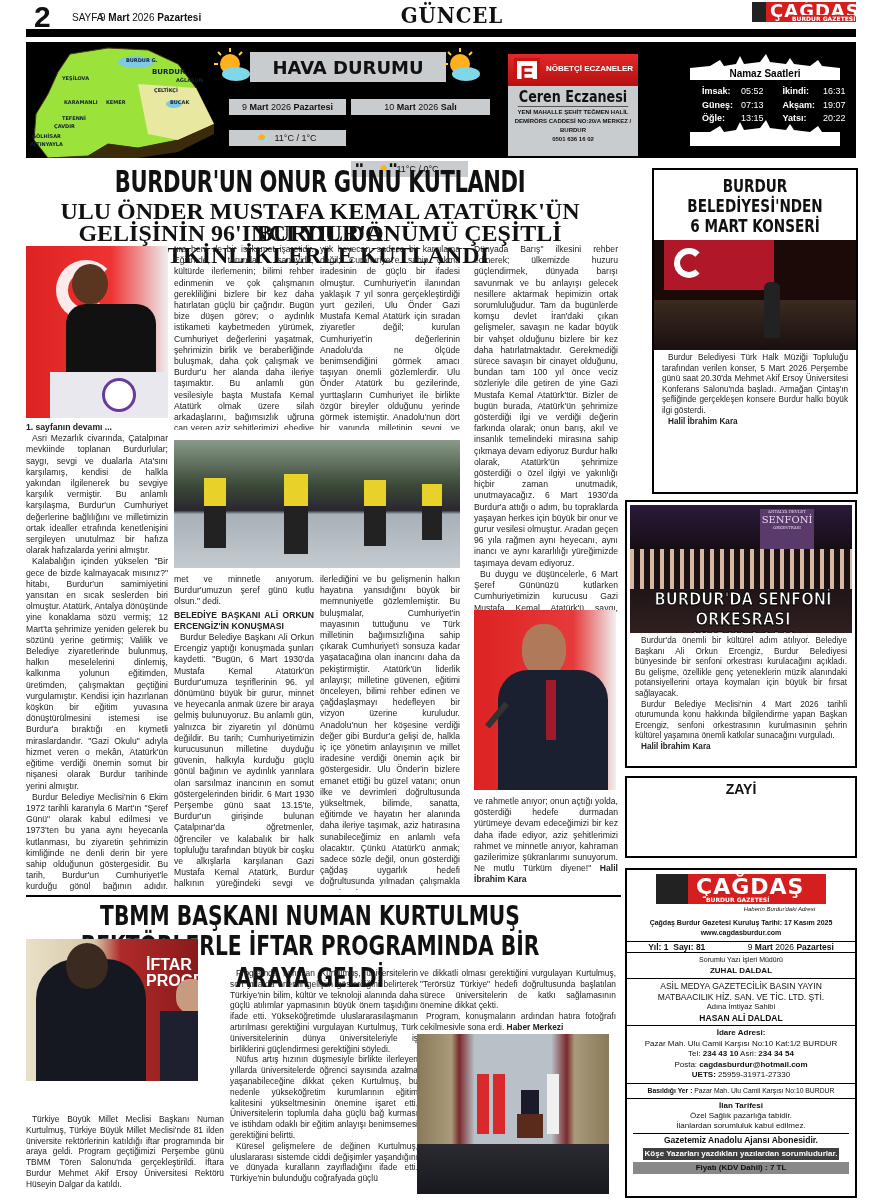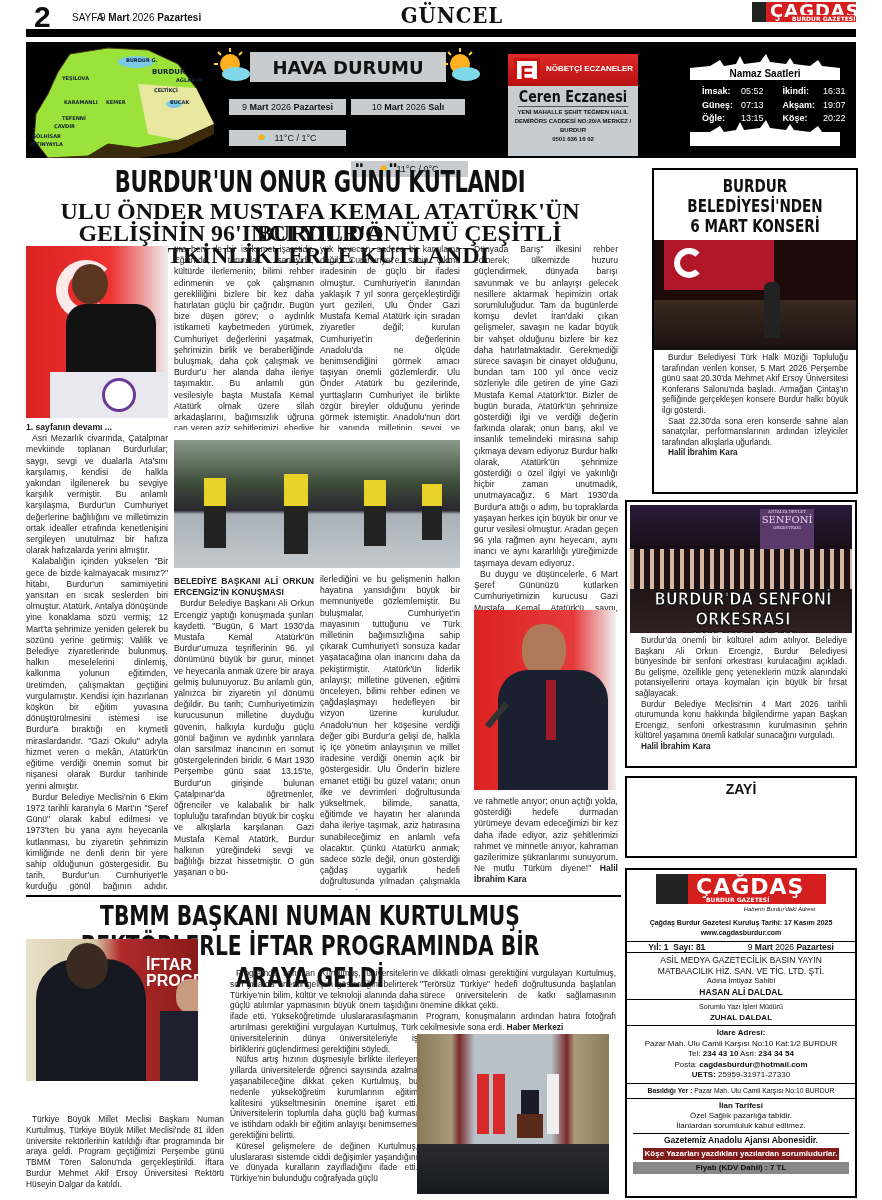--- a/index.html
+++ b/index.html
@@ -106,21 +106,21 @@
       <line x1="18" y1="0" x2="18" y2="4"></line>
       <line x1="2" y1="16" x2="6" y2="16"></line>
       <line x1="6" y1="4" x2="9" y2="7"></line>
       <line x1="30" y1="4" x2="27" y2="7"></line>
     </g>
   <ellipse cx="24" cy="26" rx="14" ry="7" fill="#7fd8ea"></ellipse>
 </svg>
 <div class="abs wbox" style="left:229px;top:99px;width:117px;">
   <span><span>9</span> <b>Mart</b> <span>2026</span> <b>Pazartesi</b></span>
 </div>
-<div class="abs wbox" style="left:351px;top:99px;width:114px;align-items:center;">
+<div class="abs wbox" style="left:351px;top:99px;width:139px;align-items:center;">
   <span><span>10</span> <b>Mart</b> <span>2026</span> <b>Salı</b></span>
 </div>
 <div class="abs wbox" style="left:229px;top:130px;width:117px;">
   <span style="width:10px;height:8px;border-radius:50%;background:radial-gradient(circle at 35% 40%,#ffb020 40%,#9fdcee 41%);display:inline-block"></span>
   <span>11°C / 1°C</span>
 </div>
 <div class="abs wbox" style="left:351px;top:130px;width:117px;margin-top:31px;">
   <span style="width:10px;height:8px;border-radius:50%;background:radial-gradient(circle at 35% 40%,#ffb020 40%,#9fdcee 41%);display:inline-block"></span>
   <span>11°C / 0°C</span>
 </div>
@@ -151,21 +151,21 @@
       </tr>
   <tr>
         <td>Güneş:</td>
         <td class="v">07:13</td>
         <td>Akşam:</td>
         <td class="v">19:07</td>
       </tr>
   <tr>
         <td>Öğle:</td>
         <td class="v">13:15</td>
-        <td>Köşe:</td>
+        <td>Yatsı:</td>
         <td class="v">20:22</td>
       </tr>
 </tbody>
   </table>
 
 <div class="abs h-main">BURDUR'UN ONUR GÜNÜ KUTLANDI</div>
 <div class="abs h-sub" style="top:200px;">ULU ÖNDER MUSTAFA KEMAL ATATÜRK'ÜN BURDUR'A</div>
 <div class="abs h-sub" style="top:222px;">GELİŞİNİN 96'INCI YIL DÖNÜMÜ ÇEŞİTLİ ETKİNLİKLERLE KUTLANDI</div>
 
 <div class="photo" style="left:26px;top:246px;width:142px;height:172px;background:linear-gradient(90deg,#d22 0%,#e33 60%,#eee 100%);">
@@ -191,20 +191,21 @@
 </div>
 
 <div class="photo" style="left:174px;top:440px;width:286px;height:128px;background:linear-gradient(#8a9a8a 0%,#3c4a38 35%,#2a2630 55%,#a8b0b8 58%,#c4cbd0 100%);">
   <div style="position:absolute;left:30px;top:38px;width:22px;height:70px;background:linear-gradient(#e8d22a 40%,#222 40%)"></div>
   <div style="position:absolute;left:110px;top:34px;width:24px;height:80px;background:linear-gradient(#e8d22a 40%,#222 40%)"></div>
   <div style="position:absolute;left:190px;top:40px;width:22px;height:66px;background:linear-gradient(#e8d22a 40%,#222 40%)"></div>
   <div style="position:absolute;left:248px;top:44px;width:20px;height:56px;background:linear-gradient(#e8d22a 40%,#222 40%)"></div>
 </div>
 
 <div class="col" style="left:174px;top:574px;width:140px;height:316px;">
+  <p style="text-indent:0">met ve minnetle anıyorum. Burdur'umuzun şeref günü kutlu olsun." dedi.</p>
   <div style="font-weight:bold;font-size:8.6px;margin-top:2px">BELEDİYE BAŞKANI ALİ ORKUN ERCENGİZ'İN KONUŞMASI</div>
   <p>Burdur Belediye Başkanı Ali Orkun Ercengiz yaptığı konuşmada şunları kaydetti. "Bugün, 6 Mart 1930'da Mustafa Kemal Atatürk'ün Burdur'umuza teşriflerinin 96. yıl dönümünü büyük bir gurur, minnet ve heyecanla anmak üzere bir araya gelmiş bulunuyoruz. Bu anlamlı gün, yalnızca bir ziyaretin yıl dönümü değildir. Bu tarih; Cumhuriyetimizin kurucusunun milletine duyduğu güvenin, halkıyla kurduğu güçlü gönül bağının ve aydınlık yarınlara olan sarsılmaz inancının en somut göstergelerinden biridir. 6 Mart 1930 Perşembe günü saat 13.15'te, Burdur'un girişinde bulunan Çatalpınar'da öğretmenler, öğrenciler ve kalabalık bir halk topluluğu tarafından büyük bir coşku ve alkışlarla karşılanan Gazi Mustafa Kemal Atatürk, Burdur halkının yüreğindeki sevgi ve bağlılığı bizzat hissetmiştir. O gün yaşanan o bü-</p>
 </div>
 <div class="col" style="left:320px;top:574px;width:140px;height:316px;">
   <p style="text-indent:0">ilerlediğini ve bu gelişmenin halkın hayatına yansıdığını büyük bir memnuniyetle gözlemlemiştir. Bu buluşmalar, Cumhuriyet'in mayasının tuttuğunu ve Türk milletinin bağımsızlığına sahip çıkarak Cumhuriyet'i sonsuza kadar yaşatacağına olan inancını daha da pekiştirmiştir. Atatürk'ün liderlik anlayışı; milletine güvenen, eğitimi önceleyen, bilimi rehber edinen ve çağdaşlaşmayı hedefleyen bir vizyon üzerine kuruludur. Anadolu'nun her köşesine verdiği değer gibi Burdur'a gelişi de, halkla iç içe yönetim anlayışının ve millet iradesine verdiği önemin açık bir göstergesidir. Ulu Önder'in bizlere emanet ettiği bu güzel vatanı; onun ilke ve devrimleri doğrultusunda yükseltmek, bilimde, sanatta, eğitimde ve hayatın her alanında daha ileriye taşımak, aziz hatırasına sunabileceğimiz en anlamlı vefa olacaktır. Çünkü Atatürk'ü anmak; sadece sözle değil, onun gösterdiği çağdaş uygarlık hedefi doğrultusunda yılmadan çalışmakla mümkündür. Onun "Yurtta Barış,</p>
 </div>
 
 <div class="col" style="left:474px;top:244px;width:144px;height:368px;">
   <p style="text-indent:0">Dünyada Barış" ilkesini rehber edinerek; ülkemizde huzuru güçlendirmek, dünyada barışı savunmak ve bu anlayışı gelecek nesillere aktarmak hepimizin ortak sorumluluğudur. Tam da bugünlerde komşu devlet İran'daki çıkan gelişmeler, savaşın ne kadar büyük bir vahşet olduğunu bizlere bir kez daha hatırlatmaktadır. Gerekmediği sürece savaşın bir cinayet olduğunu, bundan tam 100 yıl önce veciz sözleriyle dile getiren de yine Gazi Mustafa Kemal Atatürk'tür. Bizler de bugün burada, Atatürk'ün şehrimize gösterdiği ilgi ve verdiği değerin farkında olarak; onun barış, akıl ve insanlık temelindeki mirasına sahip çıkmaya devam ediyoruz Burdur halkı olarak, Atatürk'ün şehrimize gösterdiği o özel ilgiyi ve yakınlığı hiçbir zaman unutmadık, unutmayacağız. 6 Mart 1930'da Burdur'a attığı o adım, bu topraklarda yaşayan herkes için büyük bir onur ve gurur vesilesi olmuştur. Aradan geçen 96 yıla rağmen aynı heyecanı, aynı inancı ve aynı kararlılığı yüreğimizde taşımaya devam ediyoruz.</p>
   <p>Bu duygu ve düşüncelerle, 6 Mart Şeref Gününüzü kutlarken Cumhuriyetimizin kurucusu Gazi Mustafa Kemal Atatürk'ü saygı, minnet</p>
@@ -227,21 +228,20 @@
   <div class="sb-title" style="margin-top:6px;">BURDUR BELEDİYESİ'NDEN</div>
   <div class="sb-title">6 MART KONSERİ</div>
   <div style="margin-top:4px;height:110px;background:#1b0a08;position:relative;overflow:hidden">
     <div style="position:absolute;left:10px;top:0;width:110px;height:50px;background:#b0182a"></div>
     <div style="position:absolute;left:20px;top:8px;width:30px;height:30px;border-radius:50%;border:6px solid #fff;border-right-color:transparent"></div>
     <div style="position:absolute;left:0;top:60px;width:206px;height:50px;background:linear-gradient(#3a2a20,#1a1010)"></div>
     <div style="position:absolute;left:110px;top:42px;width:16px;height:56px;background:#222;border-radius:6px 6px 0 0"></div>
   </div>
   <div class="sb-text" style="margin-top:3px;">
     <p>Burdur Belediyesi Türk Halk Müziği Topluluğu tarafından verilen konser, 5 Mart 2026 Perşembe günü saat 20.30'da Mehmet Akif Ersoy Üniversitesi Konferans Salonu'nda başladı. Armağan Çintaş'ın şefliğinde gerçekleşen konsere Burdur halkı büyük ilgi gösterdi.</p>
-    <p>Saat 22.30'da sona eren konserde sahne alan sanatçılar, performanslarının ardından izleyiciler tarafından alkışlarla uğurlandı.</p>
     <p style="font-weight:bold">Halil İbrahim Kara</p>
   </div>
 </div>
 
 <div class="sidebox" style="left:625px;top:500px;width:232px;height:268px;">
   <div style="margin:3px;height:128px;background:linear-gradient(#2a1a3a 0%,#140c10 40%,#302020 100%);position:relative;overflow:hidden">
     <div style="position:absolute;left:130px;top:4px;width:54px;height:40px;background:#5a3a6a;color:#e8d8f0;text-align:center;font-family:'DejaVu Serif',serif">
       <div style="font-size:4px">ANTALYA DEVLET</div>
       <div style="font-size:10px">SENFONİ</div>
       <div style="font-size:4px">ORKESTRASI</div>
@@ -271,47 +271,47 @@
       <div class="sub" style="left:50px;top:22px;font-size:6px">BURDUR GAZETESİ</div>
     </div>
     <div style="font-size:6px;font-style:italic;text-align:right;padding-right:40px">Haberin Burdur'daki Adresi</div>
     <div style="font-size:7px;font-weight:bold;margin-top:3px">Çağdaş Burdur Gazetesi Kuruluş Tarihi: 17 Kasım 2025</div>
     <div style="font-size:7px;font-weight:bold">www.cagdasburdur.com</div>
   </div>
   <div class="row" style="font-weight:bold;font-size:8.5px;display:flex;justify-content:space-around">
     <span><span>Yıl: 1</span>&nbsp; <span>Sayı: 81</span></span>
     <span><span style="font-weight:normal">9</span> <span>Mart</span> <span style="font-weight:normal">2026</span> <span>Pazartesi</span></span>
   </div>
+  <div class="row" style="padding:2px 0">
+    <div style="font-size:7px">Sorumlu Yazı İşleri Müdürü</div>
+    <div style="font-weight:bold">ZUHAL DALDAL</div>
+  </div>
   <div class="row" style="font-size:8.5px;padding:2px 0">
     <div>ASİL MEDYA GAZETECİLİK BASIN YAYIN</div>
     <div>MATBAACILIK HİZ. SAN. VE TİC. LTD. ŞTİ.</div>
     <div style="font-size:7.5px">Adına İmtiyaz Sahibi</div>
     <div style="font-weight:bold">HASAN ALİ DALDAL</div>
-  </div>
-  <div class="row" style="padding:2px 0">
-    <div style="font-size:7px">Sorumlu Yazı İşleri Müdürü</div>
-    <div style="font-weight:bold">ZUHAL DALDAL</div>
   </div>
   <div class="row" style="padding:2px 0;font-size:8px">
     <div style="font-weight:bold">İdare Adresi:</div>
     <div>Pazar Mah. Ulu Camii Karşısı No:10 Kat:1/2 BURDUR</div>
     <div><span>Tel:</span> <b>234 43 10</b> <span>Asri:</span> <b>234 34 54</b></div>
     <div><span>Posta:</span> <b>cagdasburdur@hotmail.com</b></div>
     <div><b>UETS:</b> <span>25959-31971-27330</span></div>
   </div>
   <div class="row" style="font-size:6.8px;padding:2px 0">
     <b>Basıldığı Yer :</b> <span>Pazar Mah. Ulu Camii Karşısı No:10 BURDUR</span>
   </div>
   <div style="text-align:center;font-size:8px;line-height:10px;padding-top:2px">
     <div style="font-weight:bold">İlan Tarifesi</div>
     <div>Özel Sağlık pazarlığa tabidir.</div>
     <div>İlanlardan sorumluluk kabul edilmez.</div>
   </div>
   <div style="border-top:1px solid #000;margin:2px 6px;text-align:center;font-weight:bold;font-size:8.5px;line-height:12px">Gazetemiz Anadolu Ajansı Abonesidir.</div>
-  <div style="background:#7f1d1d;color:#fff;margin:0 16px;text-align:center;font-weight:bold;font-size:8px;line-height:12px">Köşe Yazarları yazdıkları yazılardan sorumludurlar.</div>
+  <div style="background:#404040;color:#fff;margin:0 16px;text-align:center;font-weight:bold;font-size:8px;line-height:12px">Köşe Yazarları yazdıkları yazılardan sorumludurlar.</div>
   <div style="background:#888;margin:2px 6px 0;text-align:center;font-weight:bold;font-size:8px;line-height:12px">Fiyatı (KDV Dahil) : 7 TL</div>
 </div>
 
 <div class="abs h2" style="top:900px;">TBMM BAŞKANI NUMAN KURTULMUŞ</div>
 <div class="abs h2" style="top:930px;">REKTÖRLERLE İFTAR PROGRAMINDA BİR ARAYA GELDİ</div>
 
 <div class="photo" style="left:26px;top:939px;width:172px;height:142px;background:linear-gradient(90deg,#e8e0c8 0%,#d8c8a8 40%,#b02a2a 55%,#8a1a1a 100%);">
   <div style="position:absolute;left:120px;top:18px;color:#fff;font-weight:900;font-size:16px;line-height:16px">
     <div>İFTAR</div>
     <div>PROGRAMI</div>

